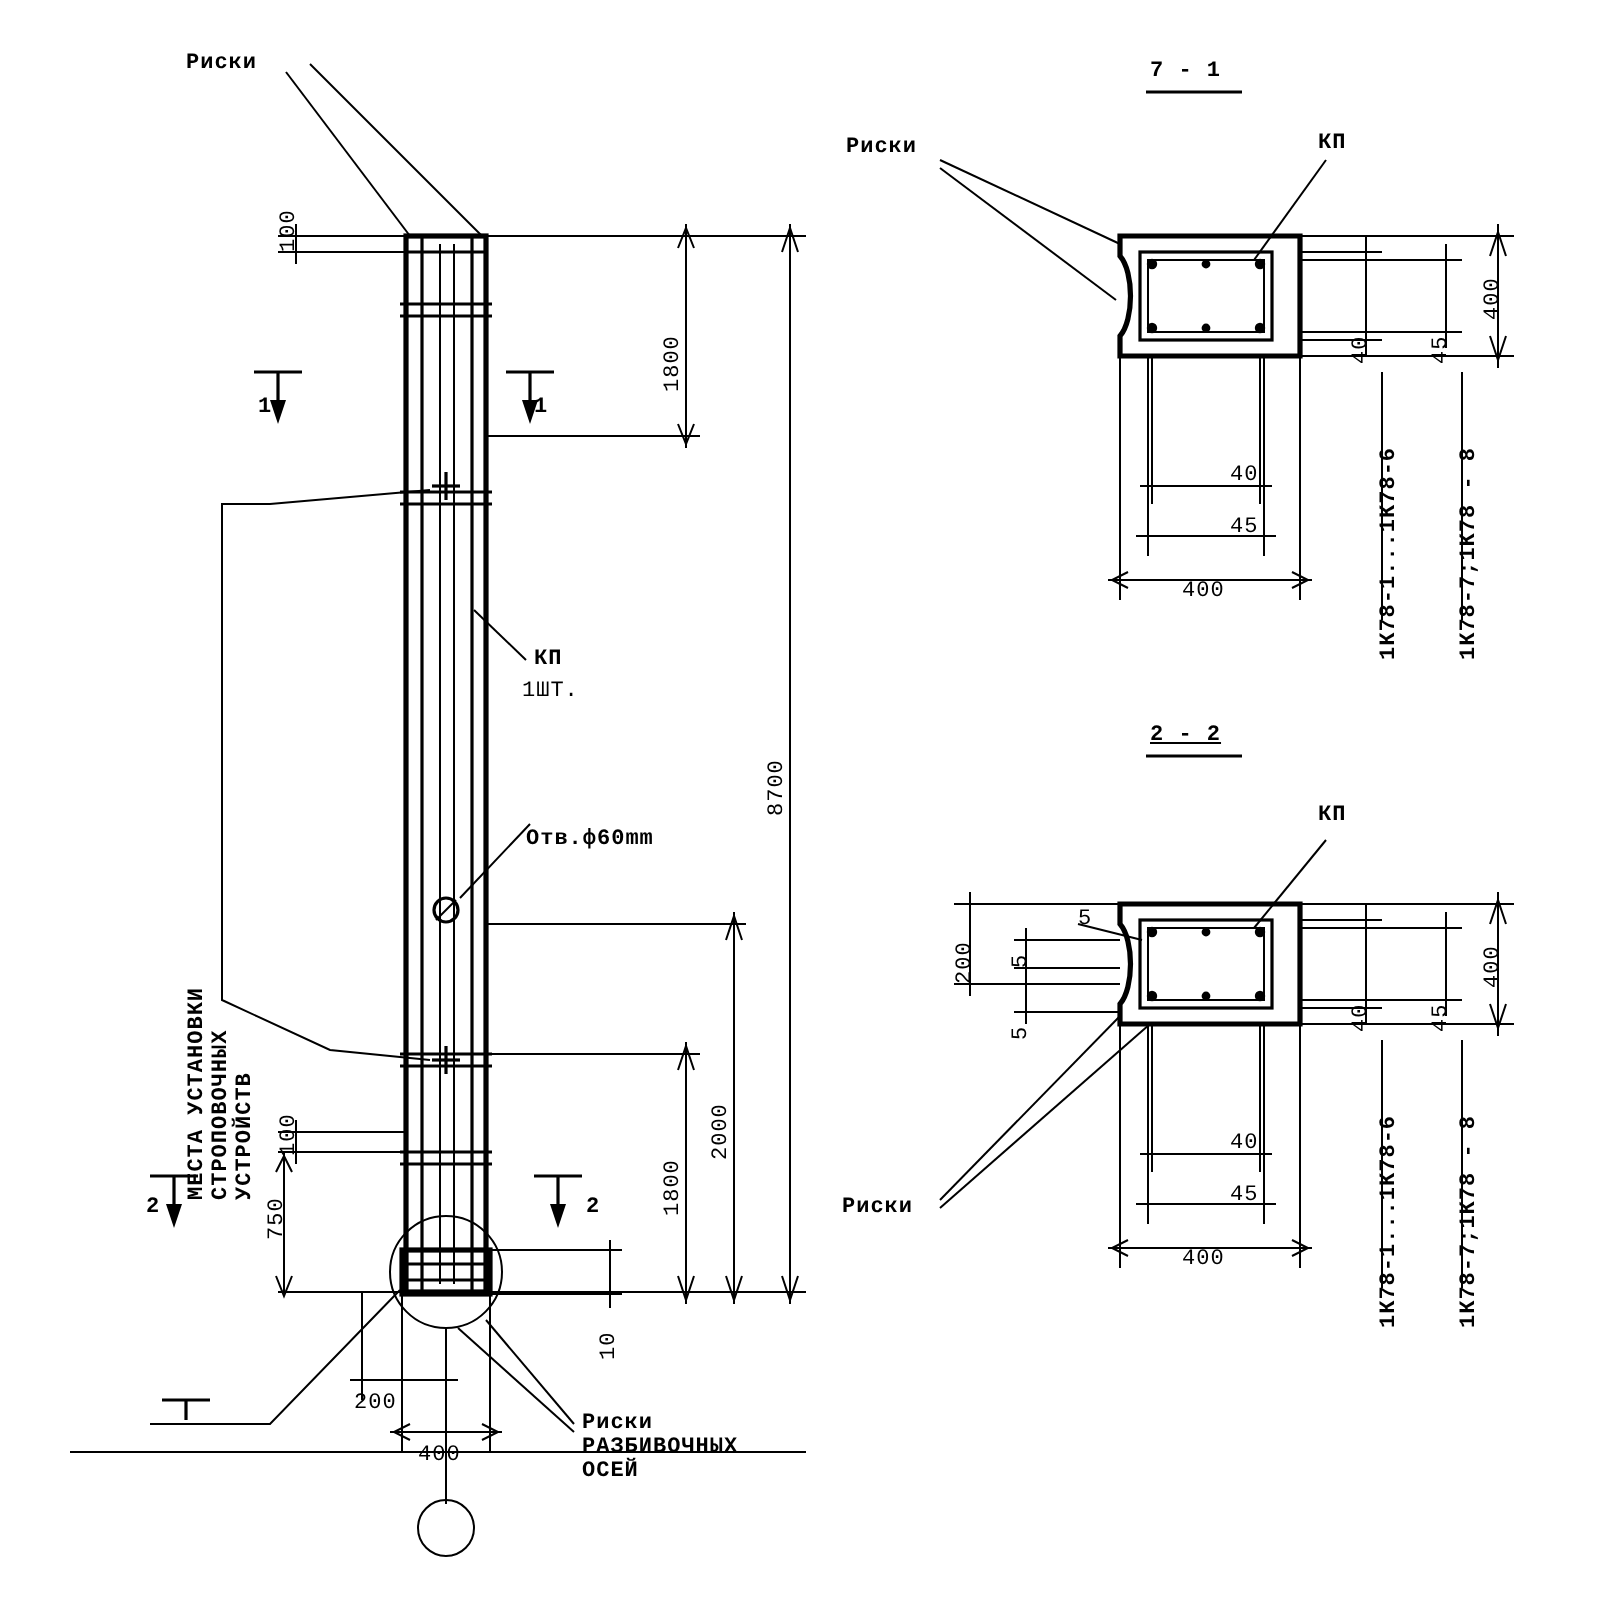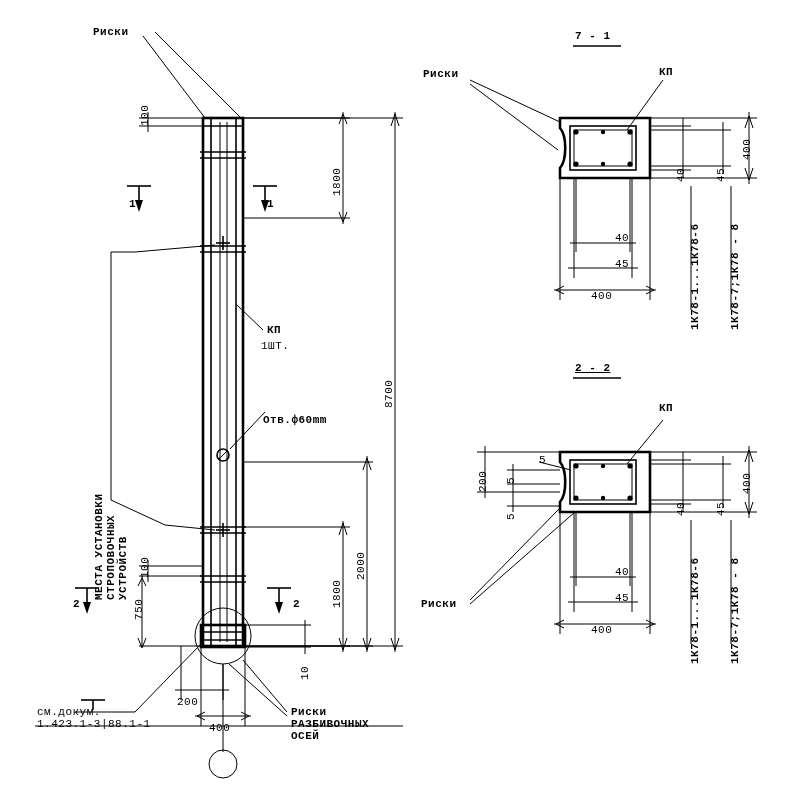--- a/index.html
+++ b/index.html
@@ -281,22 +281,20 @@
 <div class="lbl vert" style="left:284px;top:680px;">10</div>
 <div class="lbl" style="left:162px;top:696px;">200</div>
 <div class="lbl" style="left:194px;top:722px;">400</div>
 
 <div class="lbl b" style="left:252px;top:324px;">КП</div>
 <div class="lbl" style="left:246px;top:340px;">1ШТ.</div>
 <div class="lbl b" style="left:248px;top:402px;margin-top:12px;">Отв.ф60mm</div>
 <div class="lbl b vert" style="left:78px;top:600px;">МЕСТА УСТАНОВКИ
 СТРОПОВОЧНЫХ
 УСТРОЙСТВ</div>
-<div class="lbl" style="left:22px;top:706px;">см.докум.
-1.423.1-3|88.1-1</div>
 <div class="lbl b" style="left:276px;top:706px;">Риски
 РАЗБИВОЧНЫХ
 ОСЕЙ</div>
 
 <div class="lbl b" style="left:114px;top:198px;">1</div>
 <div class="lbl b" style="left:252px;top:198px;">1</div>
 <div class="lbl b" style="left:58px;top:598px;">2</div>
 <div class="lbl b" style="left:278px;top:598px;">2</div>
 
 <div class="lbl b" style="left:560px;top:30px;">7 - 1</div>

